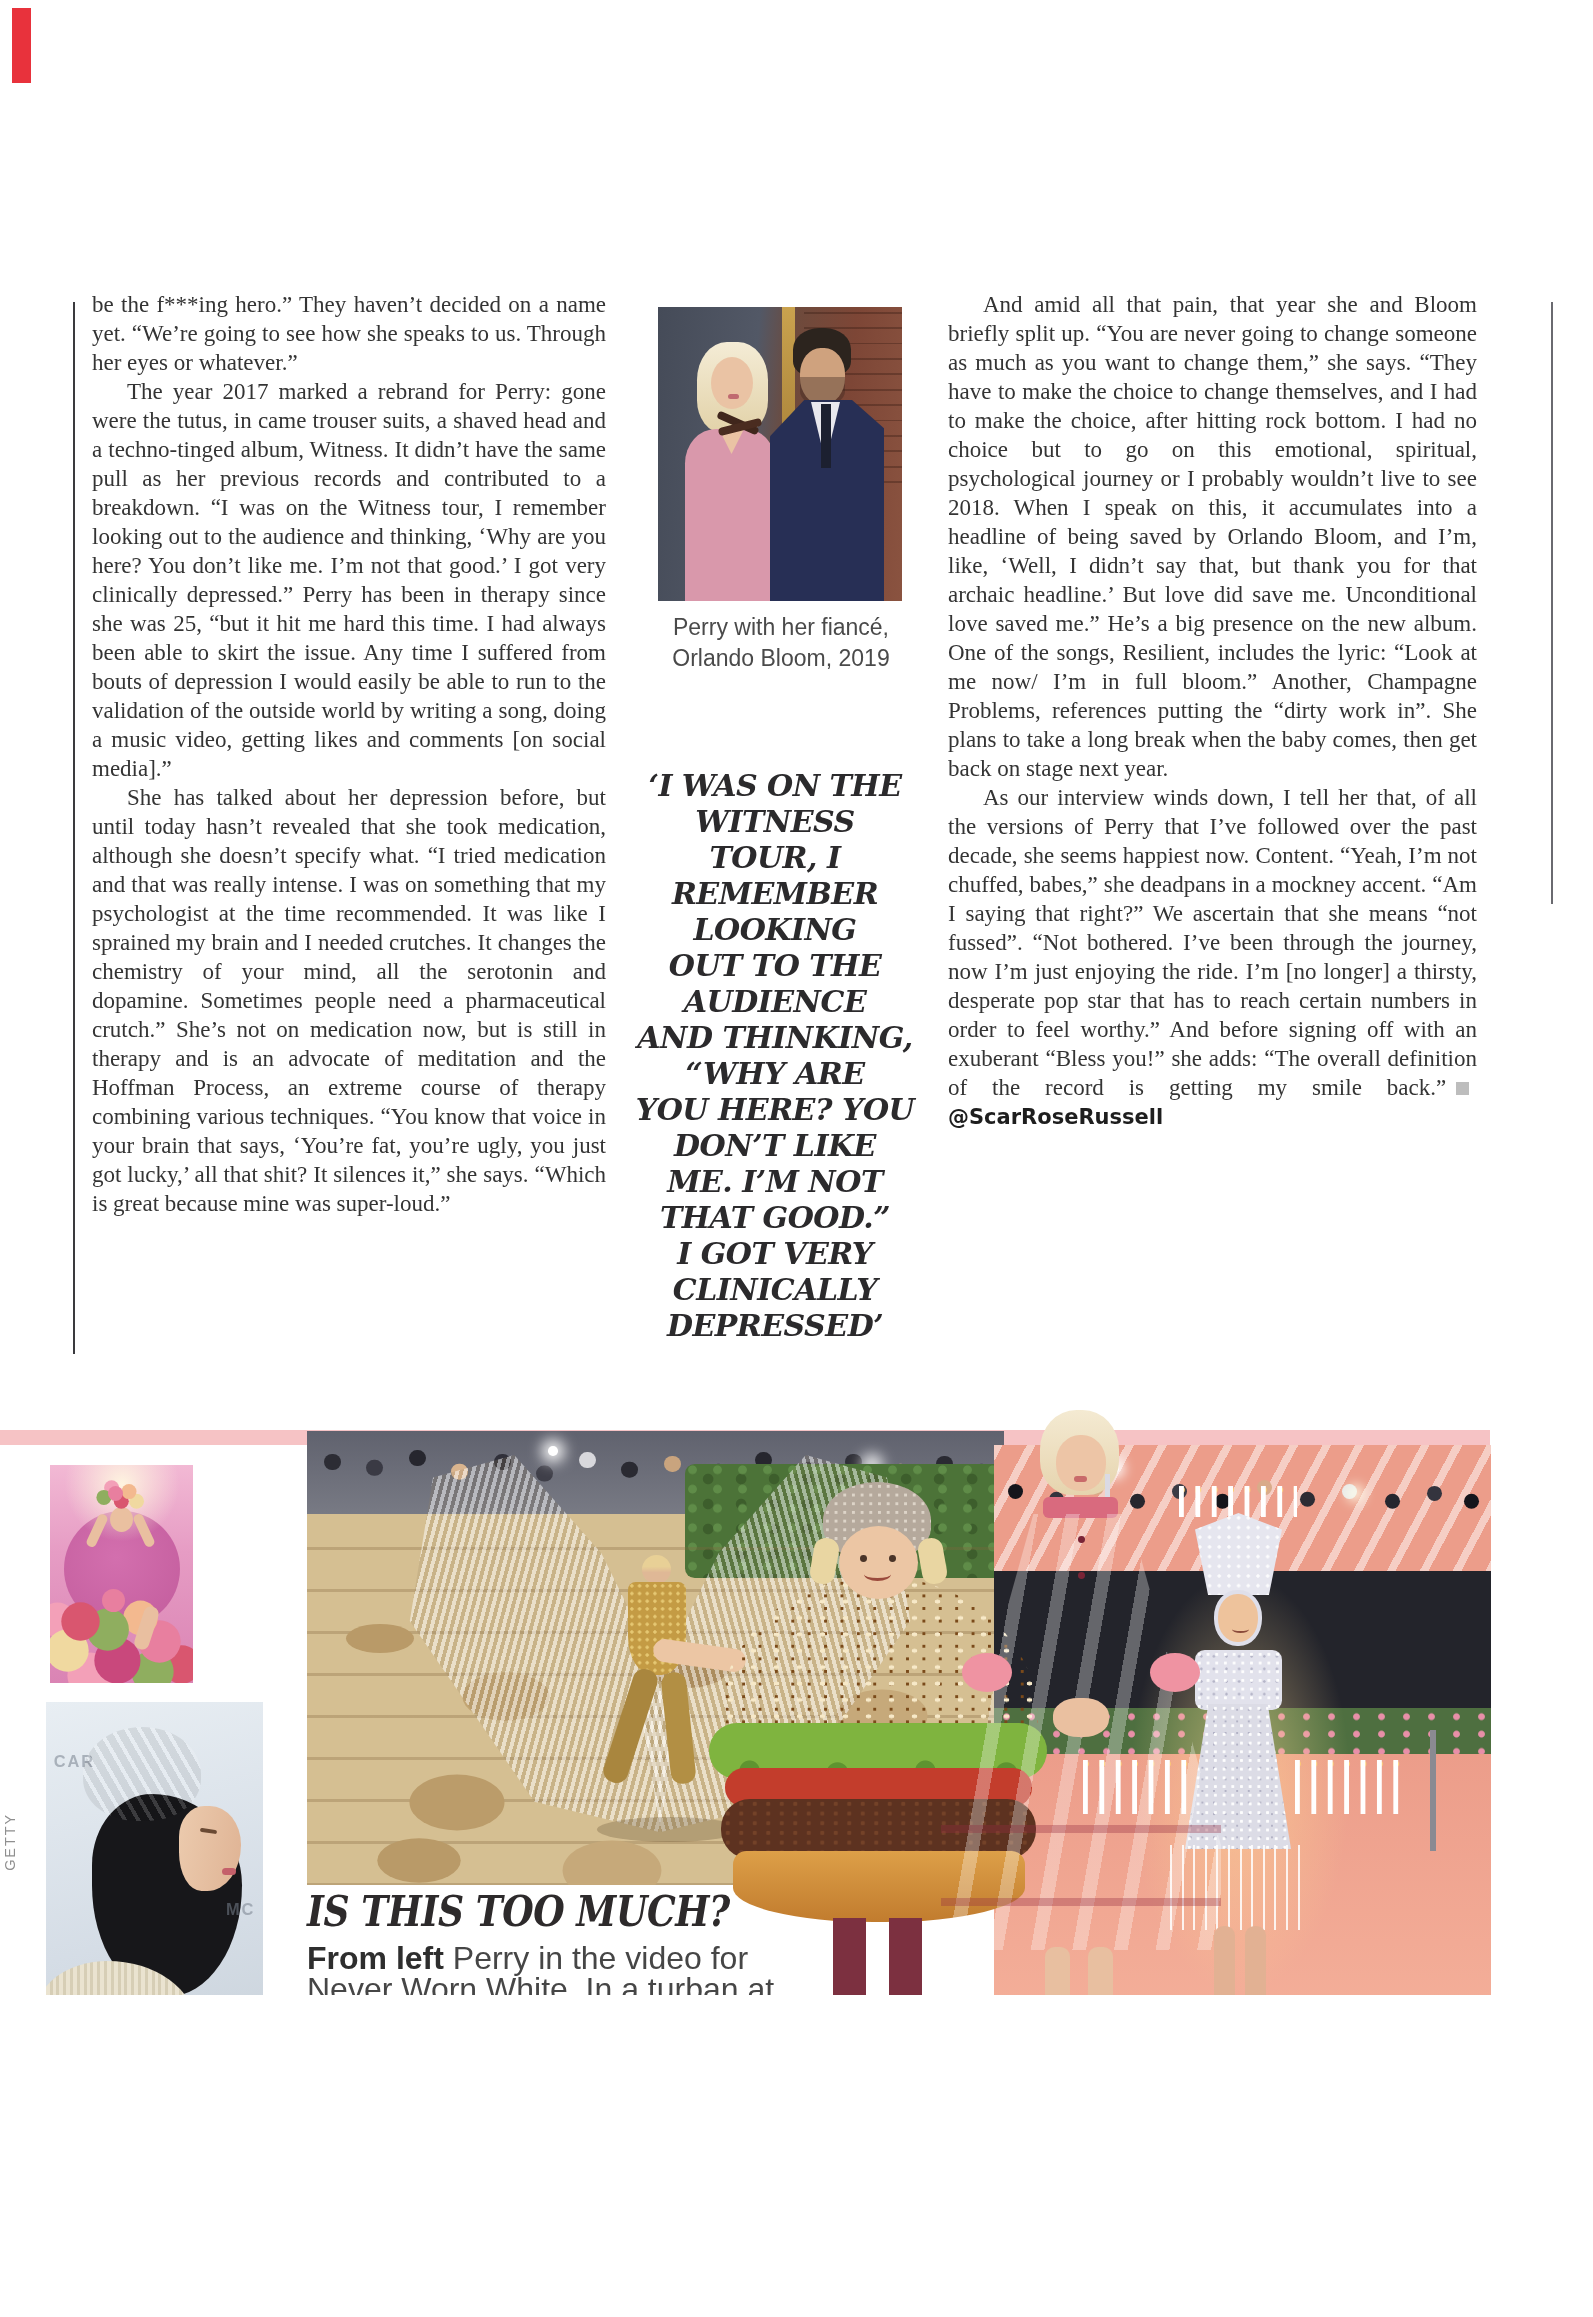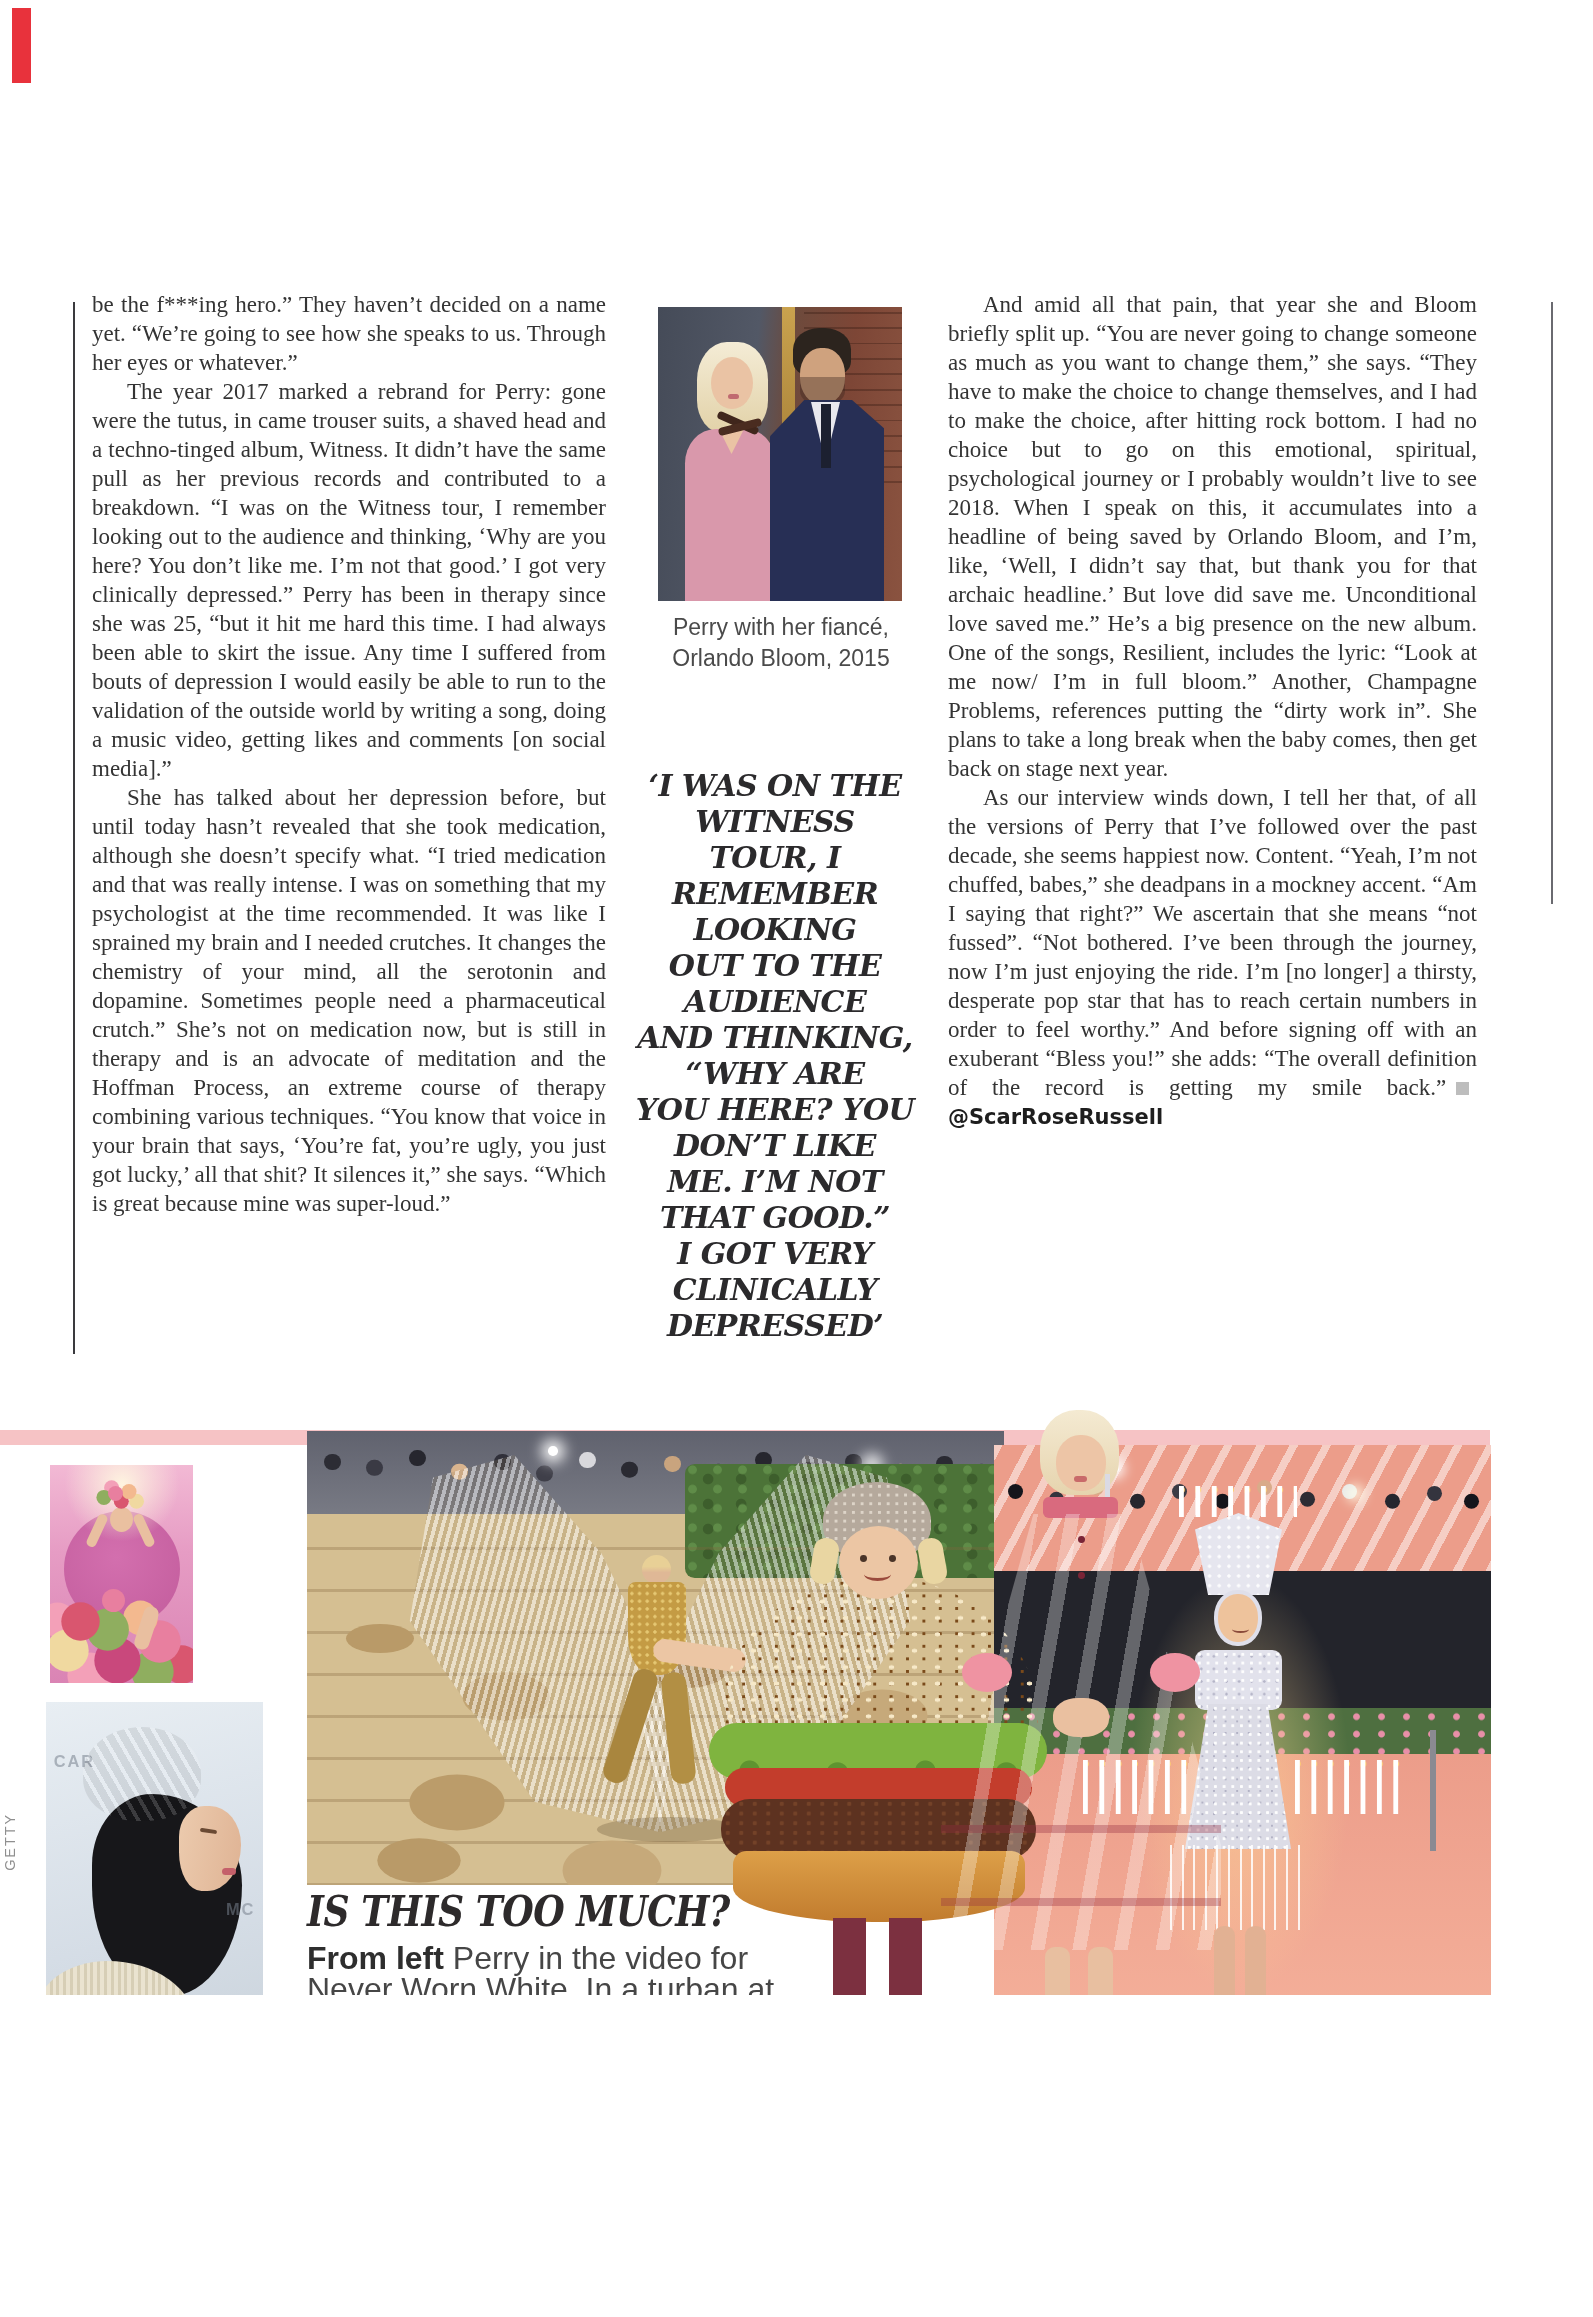--- a/index.html
+++ b/index.html
@@ -271,21 +271,21 @@
     <div class="abs k-vneck" data-name="dress-neckline"></div>
     <div class="abs k-neck1" data-name="chain-necklace"></div>
     <div class="abs k-neck2" data-name="chain-necklace-2"></div>
     <div class="abs o-hair" data-name="bloom-hair"></div>
     <div class="abs o-face" data-name="bloom-face"></div>
     <div class="abs o-beard" data-name="bloom-beard"></div>
     <div class="abs o-suit" data-name="bloom-navy-suit"></div>
     <div class="abs o-shirt" data-name="bloom-shirt"></div>
     <div class="abs o-tie" data-name="bloom-tie"></div>
   </div>
-  <div class="abs photoA-caption" data-name="photo-caption">Perry with her fiancé, Orlando Bloom, 2015</div>
+  <div class="abs photoA-caption" data-name="photo-caption">Perry with her fiancé, Orlando Bloom, 2019</div>
 
   <div class="abs pull-quote" data-name="pull-quote">‘I WAS ON THE
 WITNESS
 TOUR, I
 REMEMBER
 LOOKING
 OUT TO THE
 AUDIENCE
 AND THINKING,
 “WHY ARE

